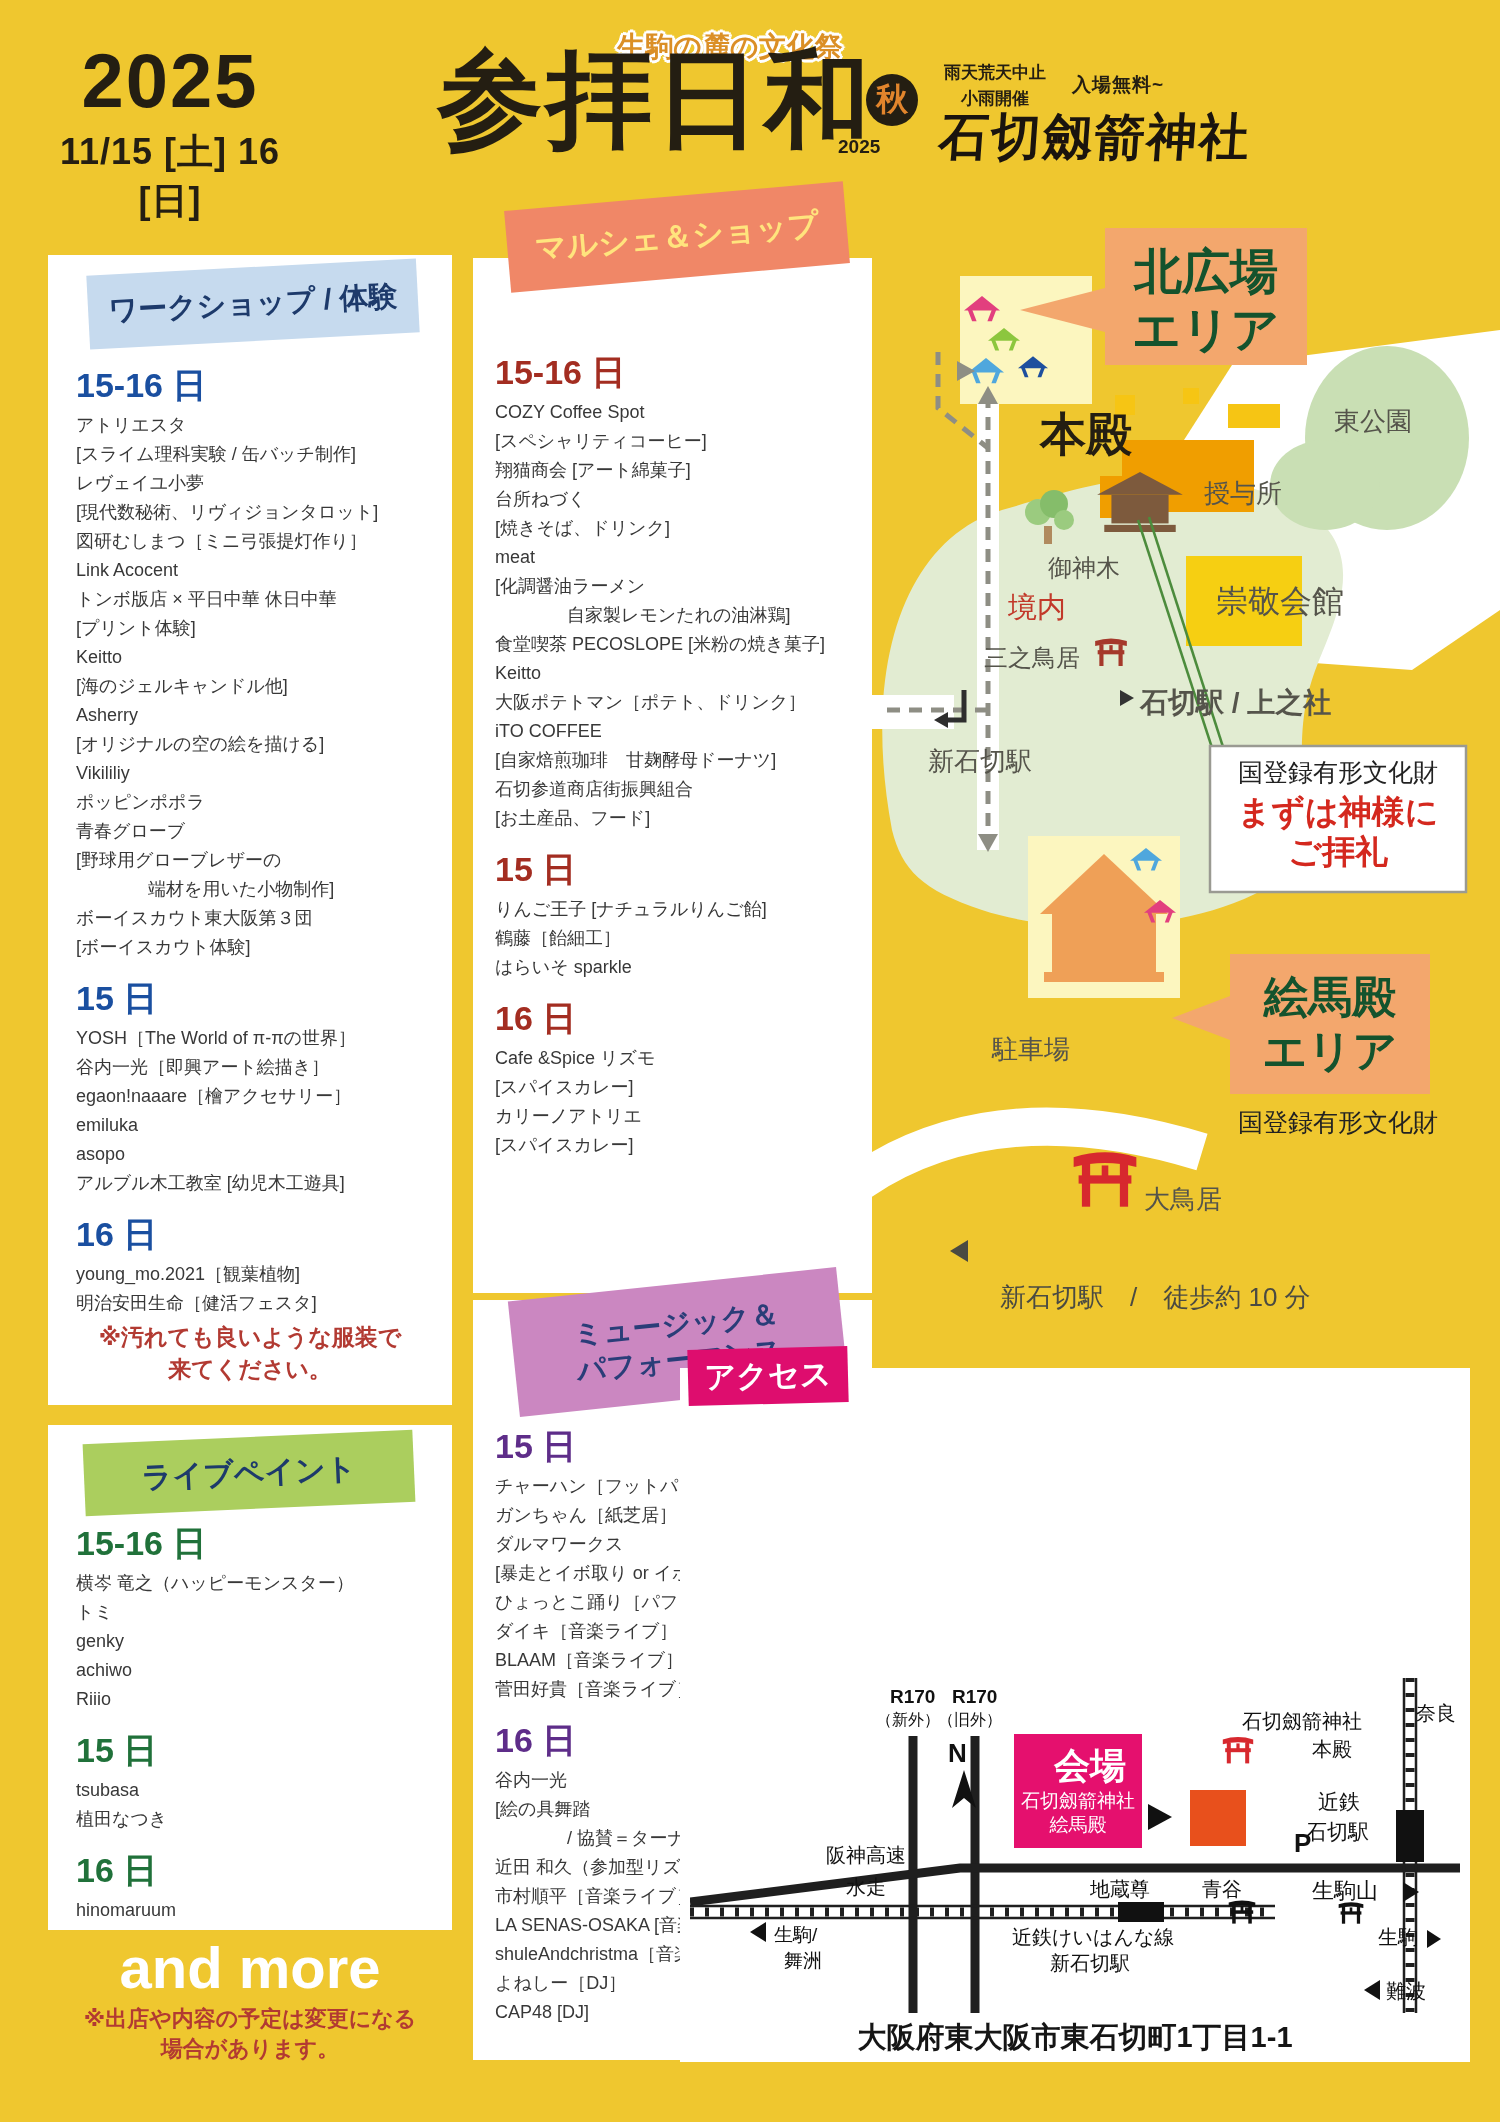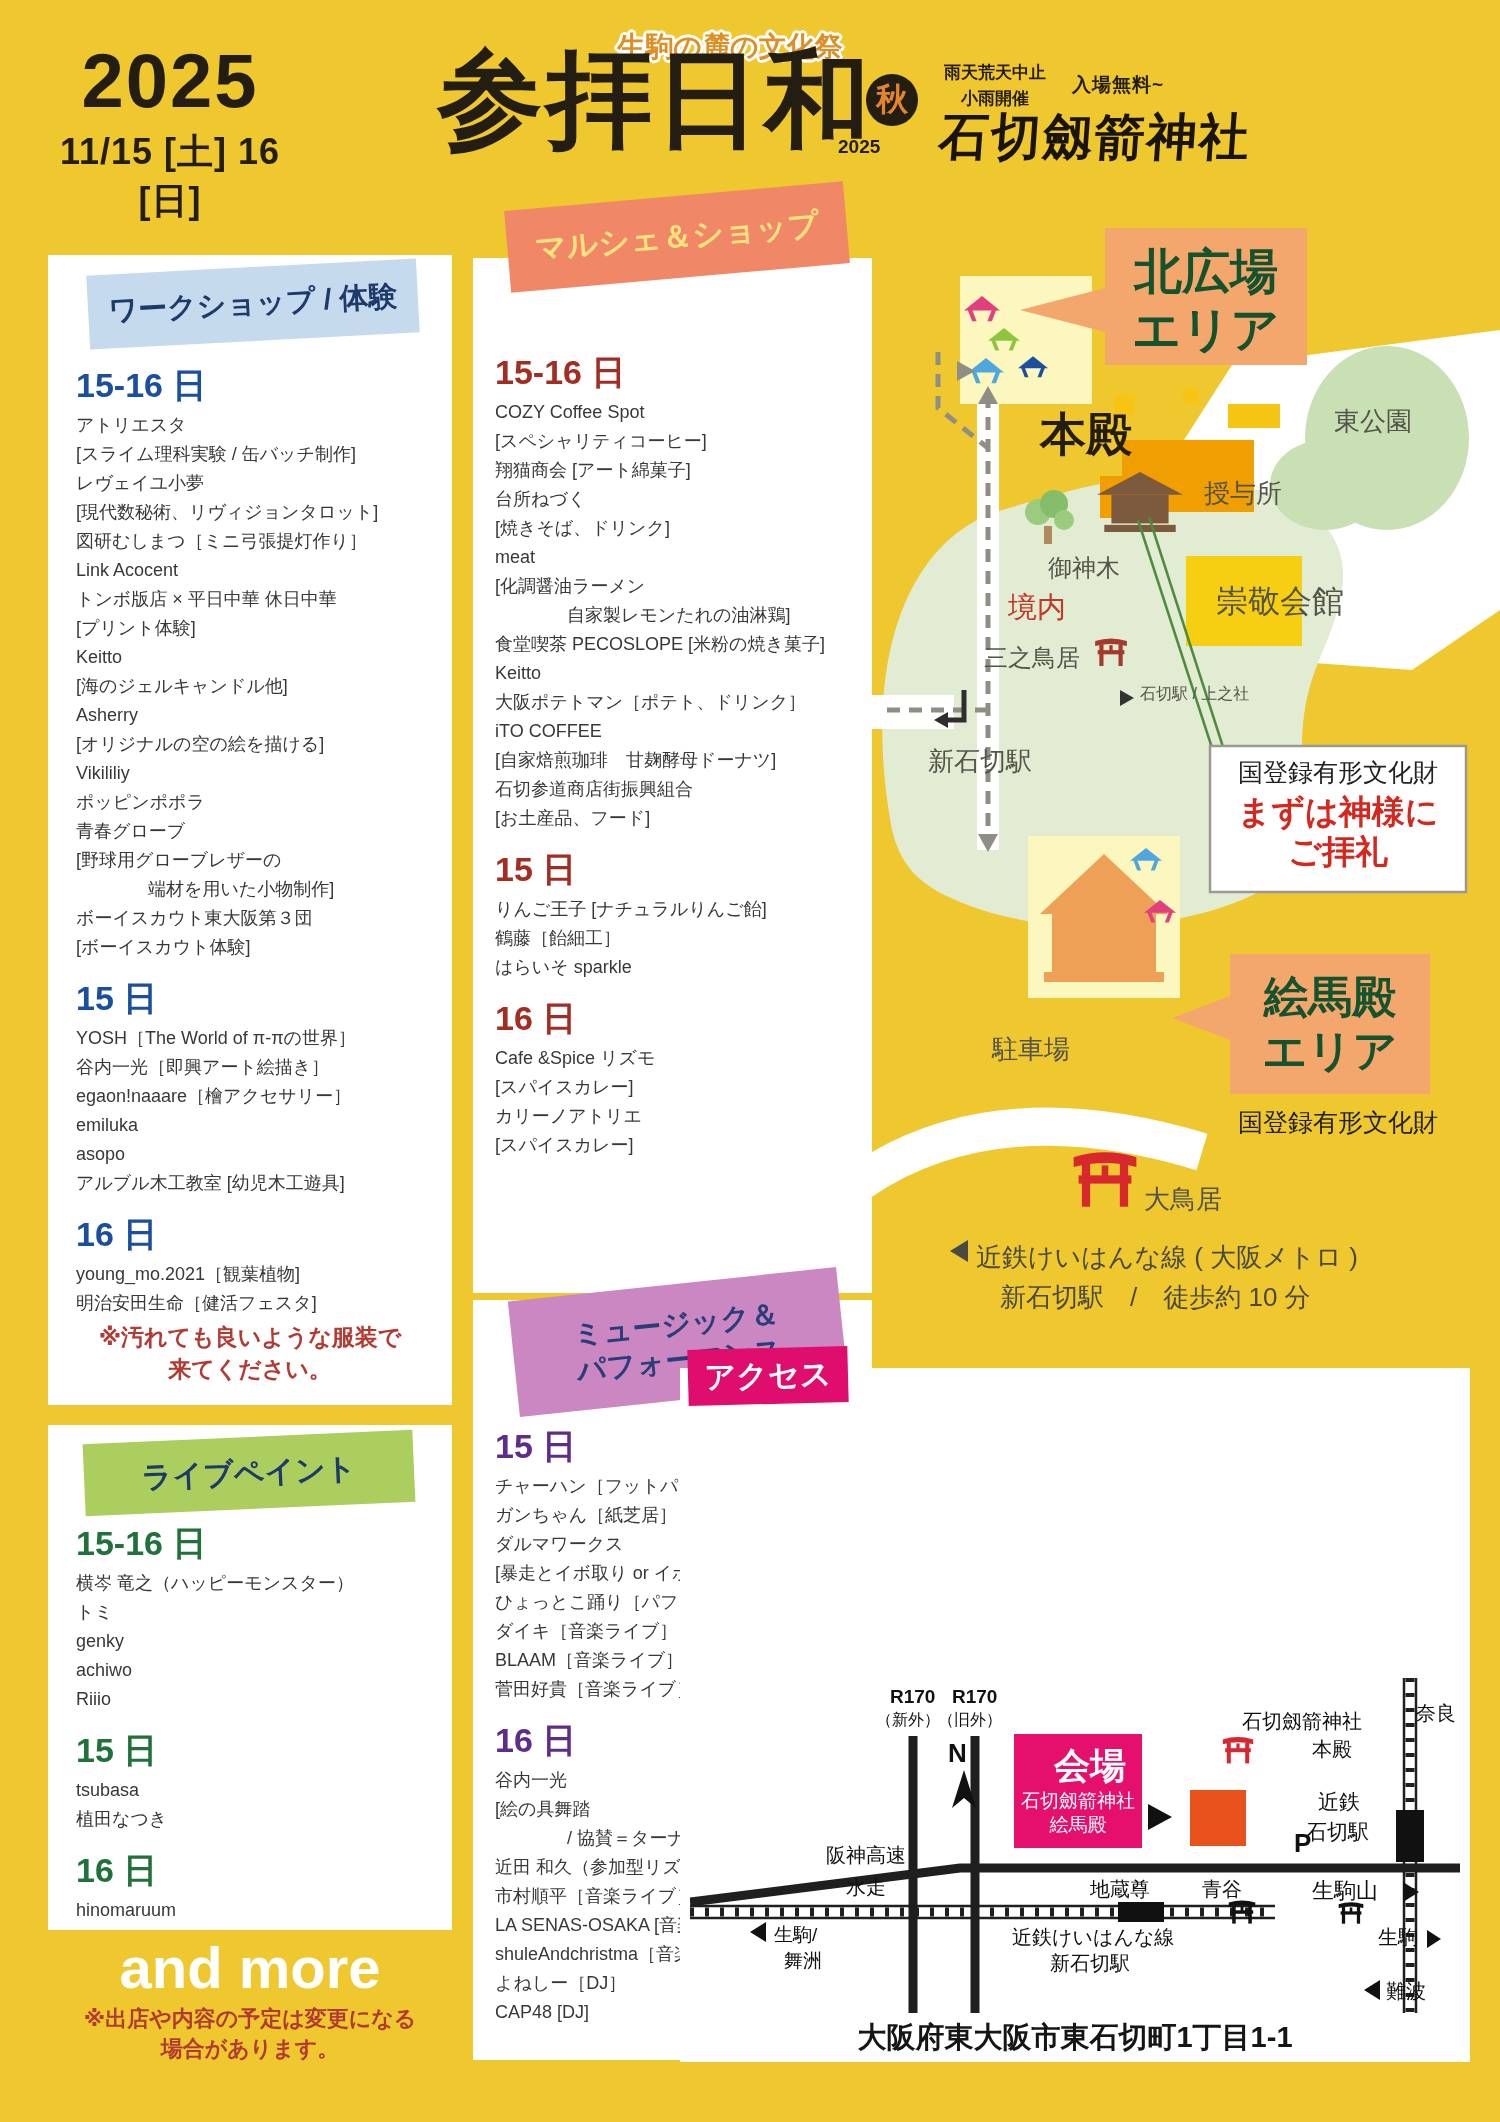--- a/index.html
+++ b/index.html
@@ -269,31 +269,30 @@
     </svg>
     <div class="area-label" style="left:233px;top:50px;width:202px;font-size:48px;">北広場</div>
     <div class="area-label" style="left:233px;top:108px;width:202px;font-size:48px;">エリア</div>
     <div class="mlabel" style="left:462px;top:214px;font-size:26px;">東公園</div>
     <div class="mlabel big" style="left:168px;top:214px;font-size:46px;">本殿</div>
     <div class="mlabel" style="left:332px;top:286px;font-size:26px;">授与所</div>
     <div class="mlabel" style="left:176px;top:362px;font-size:24px;">御神木</div>
     <div class="mlabel" style="left:136px;top:398px;font-size:29px;color:#c2392a;">境内</div>
     <div class="mlabel" style="left:296px;top:390px;font-size:32px;margin-left:48px;">崇敬会館</div>
     <div class="mlabel" style="left:112px;top:452px;font-size:24px;">三之鳥居</div>
-    <div class="mlabel" style="left:268px;top:494px;font-size:16px;">石切駅 / 上之社</div>
+    <div class="mlabel" style="left:268px;top:494px;font-size:28px;font-weight:bold;">石切駅 / 上之社</div>
     <div class="mlabel" style="left:56px;top:554px;font-size:26px;">新石切駅</div>
     <div class="mlabel" style="left:338px;top:566px;width:256px;text-align:center;font-size:25px;color:#222;">国登録有形文化財</div>
     <div class="mlabel" style="left:338px;top:600px;width:256px;text-align:center;font-size:33px;font-weight:bold;color:#d4281e;">まずは神様に</div>
     <div class="mlabel" style="left:338px;top:640px;width:256px;text-align:center;font-size:33px;font-weight:bold;color:#d4281e;">ご拝礼</div>
     <div class="area-label" style="left:358px;top:778px;width:200px;font-size:44px;">絵馬殿</div>
     <div class="area-label" style="left:358px;top:832px;width:200px;font-size:44px;">エリア</div>
     <div class="mlabel" style="left:338px;top:916px;width:256px;text-align:center;font-size:25px;color:#222;">国登録有形文化財</div>
     <div class="mlabel" style="left:120px;top:842px;font-size:26px;">駐車場</div>
     <div class="mlabel" style="left:272px;top:992px;font-size:26px;">大鳥居</div>
-    <div class="mlabel" style="left:104px;top:1050px;font-size:26px;color:#4a4a42;">近鉄けいはんな線 ( 大阪メトロ )</div>
     <div class="mlabel" style="left:128px;top:1090px;font-size:26px;color:#4a4a42;">新石切駅　/　徒歩約 10 分</div>
   </div>
 
   <div class="panel access-panel" style="left:680px;top:1368px;width:790px;height:694px;">
     <div class="band" style="left:8px;top:-20px;width:160px;height:56px;background:#de0d6e;color:#ffffff;font-size:31px;transform:rotate(-1.5deg);">アクセス</div>
 
     <div class="abs" style="left:10px;top:310px;width:770px;height:335px;">
       <svg width="770" height="335" viewBox="0 0 770 335" style="position:absolute;left:0;top:0;">
         <defs>
           <symbol id="torii2" viewBox="0 0 40 36">

